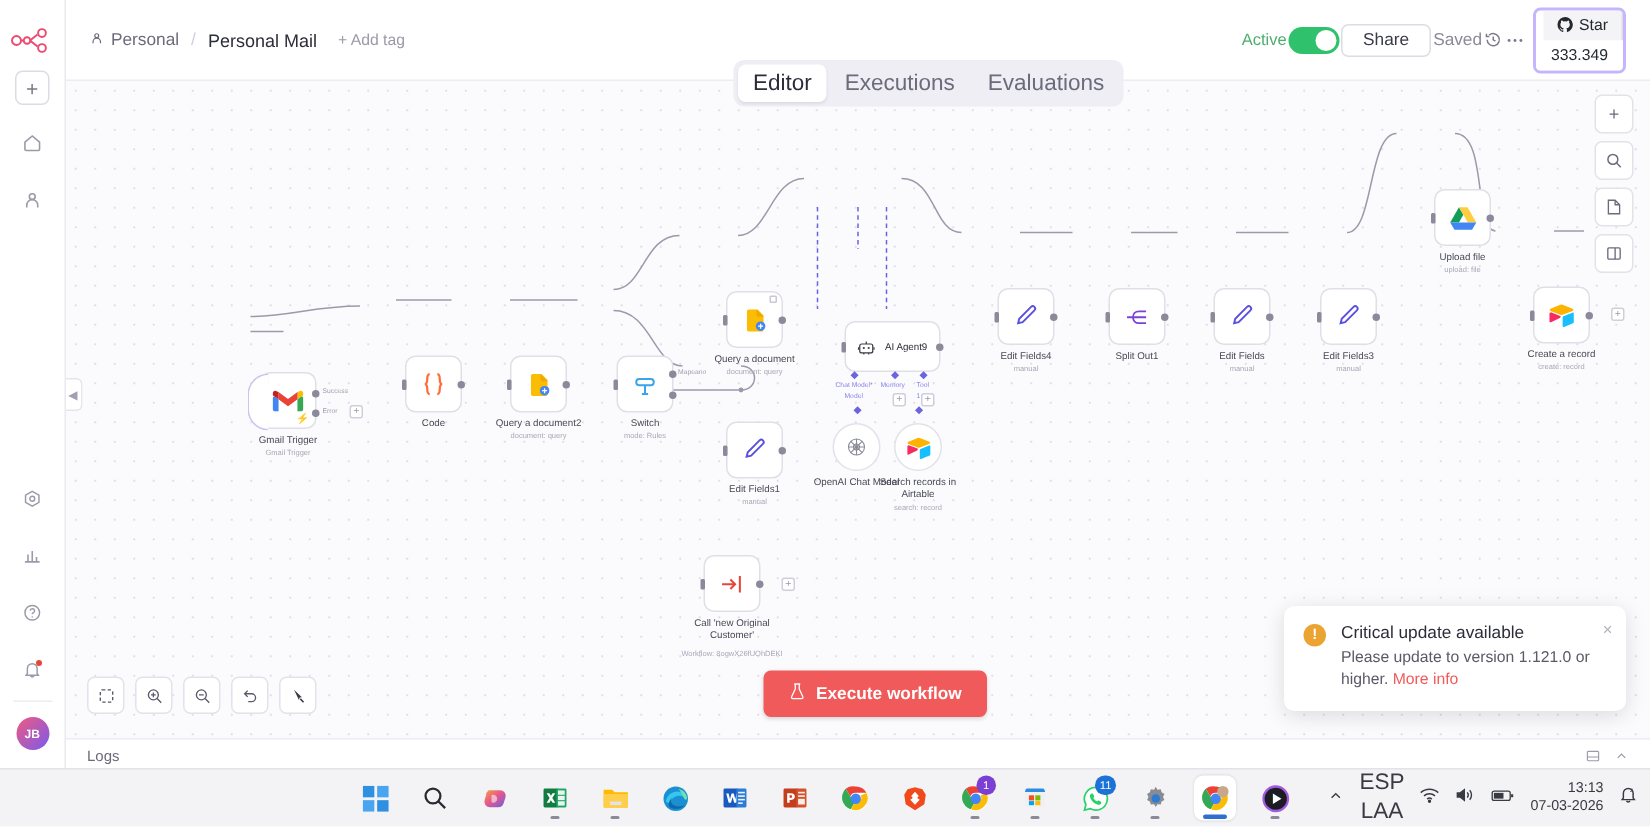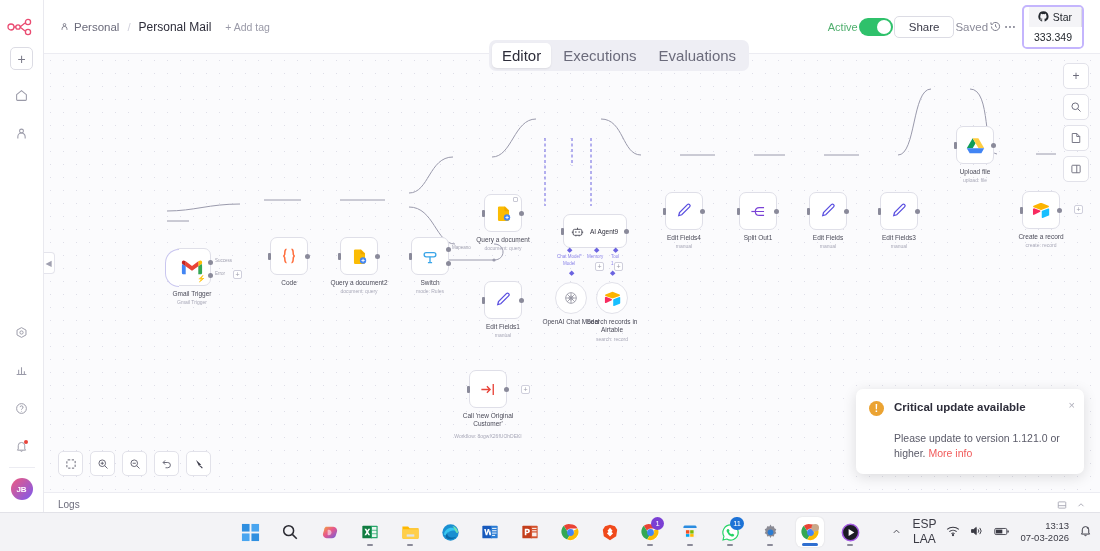--- a/index.html
+++ b/index.html
@@ -178,21 +178,21 @@
     position: absolute; right: 16px; bottom: 77px; width: 228px;
     background: #fff; border-radius: 7px; padding: 12px 13px;
     box-shadow: 0 3px 14px rgba(0,0,0,.13); z-index: 28;
     display: flex; gap: 10px;
   }
   .toast-ico {
     width: 15px; height: 15px; border-radius: 50%; background: #eba332;
     color: #fff; font-size: 10px; font-weight: bold; flex: none;
     display: flex; align-items: center; justify-content: center;
   }
-  .toast-title { font-size: 11.5px; font-weight: bold; color: #2d2d3a; margin-bottom: 18px; }
+  .toast-title { font-size: 11.5px; font-weight: normal; color: #2d2d3a; margin-bottom: 3px; }
   .toast-body { font-size: 10.5px; color: #5a5a68; line-height: 1.5; }
   .toast-link { color: #f15a5a; }
   .toast-x { position: absolute; right: 9px; top: 10px; color: #b0b0bc; font-size: 11px; }
 
   
   .taskbar {
     position: absolute; left: 0; bottom: 0; width: 1100px; height: 39px;
     background: #f3f3f6; border-top: 1px solid #e2e2e8;
     display: flex; align-items: center; z-index: 40;
   }
@@ -201,21 +201,21 @@
   .tb-item.active { background: #fff; border-radius: 6px; box-shadow: 0 0 2px rgba(0,0,0,.12); }
   .tb-run { position: absolute; bottom: 1px; left: 50%; transform: translateX(-50%); width: 6px; height: 2.5px; border-radius: 2px; background: #8a8a98; }
   .tb-run.wide { width: 16px; background: #2f6fd0; height: 3px; }
   .tb-badge {
     position: absolute; top: 0px; right: 0px; min-width: 13px; height: 13px;
     border-radius: 7px; background: #1d72d6; color: #fff; font-size: 7.5px;
     display: flex; align-items: center; justify-content: center; padding: 0 3px;
   }
   .tb-badge.purple { background: #7b3fd4; }
   .tray { position: absolute; right: 8px; display: flex; align-items: center; gap: 10px; color: #3a3a44; }
-  .tray-lang { font-size: 12px; line-height: 1.25; text-align: center; }
+  .tray-lang { font-size: 15px; line-height: 1.25; text-align: center; }
   .tray-clock { font-size: 9.5px; line-height: 1.3; text-align: right; }
   .browser-chrome {
     position: absolute; left: 340px; top: 0; width: 370px; height: 7px;
     background: #fff; border-radius: 8px 8px 0 0; border: 1px solid #e6e6ec; border-bottom: none;
   }
 </style>
 </head>
 <body>
 
 <div id="app">
@@ -661,20 +661,29 @@
         </svg>
     </div>
     <div class="zt">
       <svg width="12" height="12" viewBox="0 0 16 16" fill="#3a3a48">
           <path d="M4 2.5 11 9l-2 .4-.6 2.2z"></path>
           <path d="M9.6 10.6 12.5 13.5" stroke="#3a3a48" stroke-width="1.4"></path>
         </svg>
     </div>
   </div>
 
+  <div class="exec-btn">
+    <span>
+      <svg width="11" height="12" viewBox="0 0 16 18" fill="none" stroke="#fff" stroke-width="1.3">
+          <path d="M6 1.5v5L2.5 14a1.4 1.4 0 0 0 1.2 2.2h8.6A1.4 1.4 0 0 0 13.5 14L10 6.5v-5"></path>
+          <path d="M5 1.5h6"></path>
+        </svg>
+    </span>
+    <span>Execute workflow</span>
+  </div>
 
   <div class="toast">
     <div class="toast-ico">!</div>
     <div>
       <div class="toast-title">Critical update available</div>
       <div class="toast-body">
         <span>Please update to version 1.121.0 or higher.</span>
         <span class="toast-link">More info</span>
       </div>
     </div>

